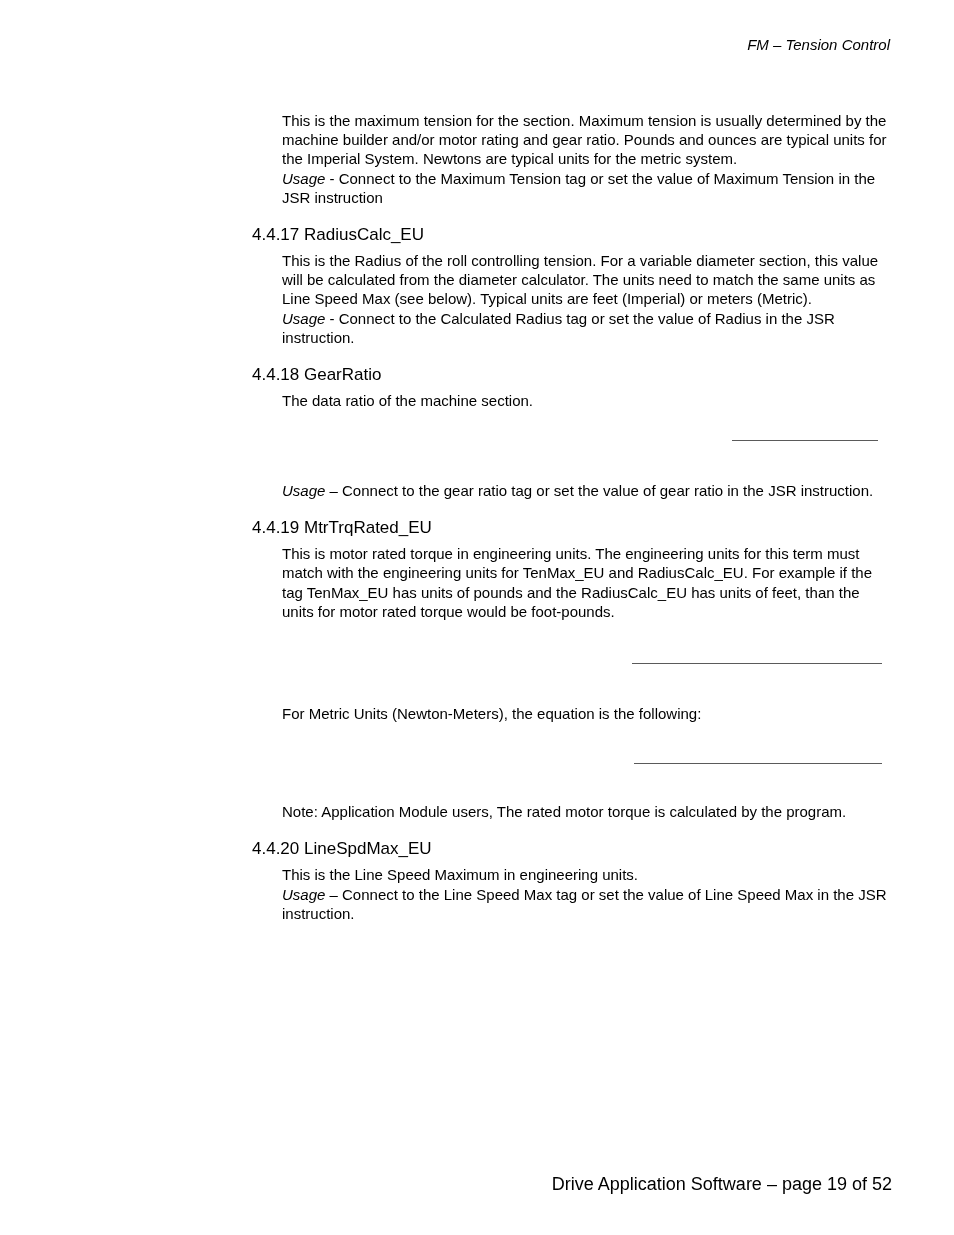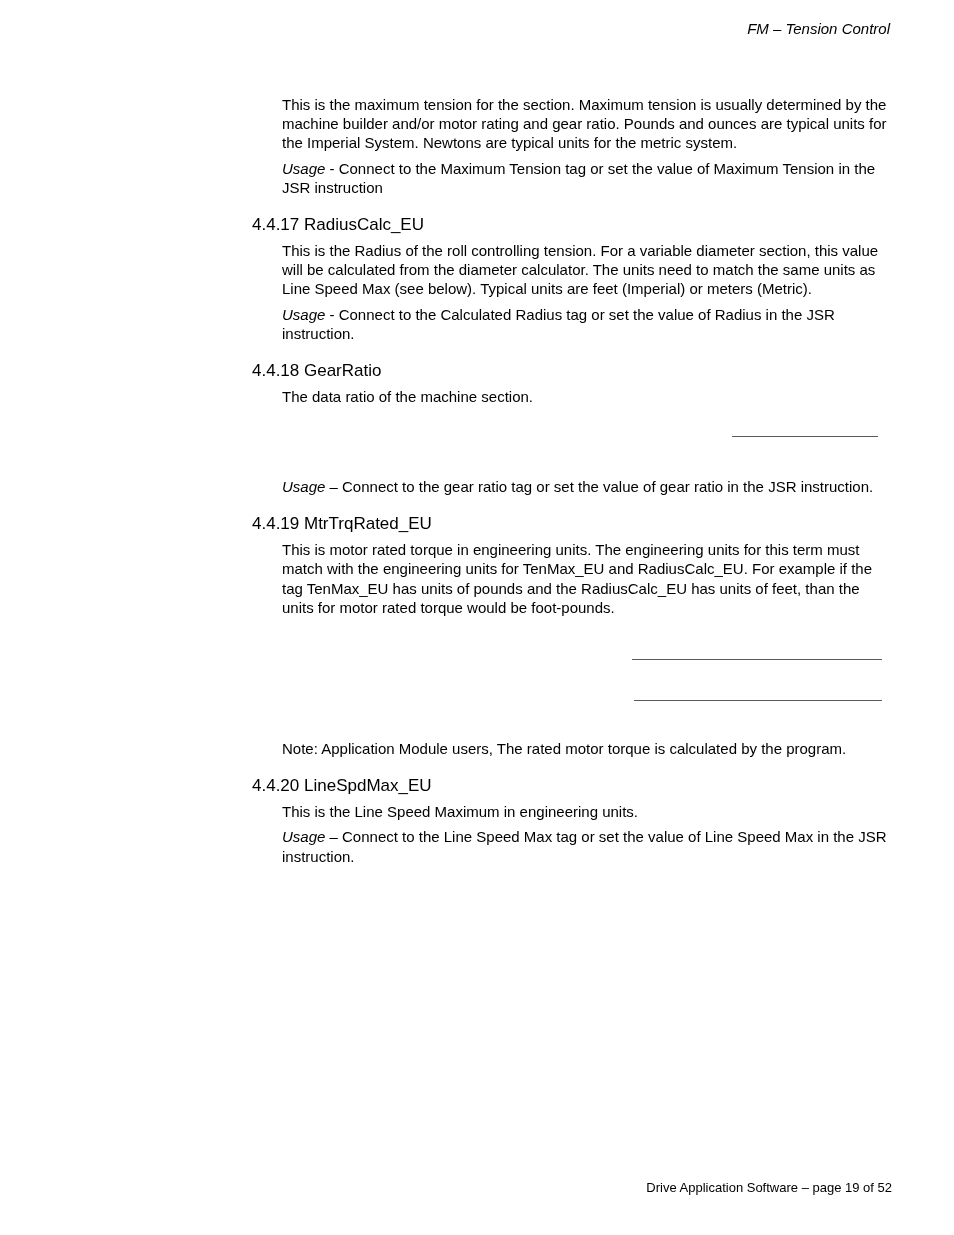--- a/index.html
+++ b/index.html
@@ -9,21 +9,21 @@
     }
     body {
       font-family: Arial, Helvetica, sans-serif;
       background: #ffffff;
       width: 954px;
       height: 1235px;
       position: relative;
       padding: 0;
     }
     .page {
-      padding: 20px 62px 52px 62px;
+      padding: 36px 62px 52px 62px;
     }
     .header-right {
       text-align: right;
       font-style: italic;
       font-size: 15px;
       margin-bottom: 58px;
       padding-right: 2px;
     }
     .section {
       margin-bottom: 18px;
@@ -34,21 +34,20 @@
       margin-left: 190px;
       margin-bottom: 6px;
     }
     .section-body {
       font-size: 15px;
       margin-left: 220px;
       line-height: 1.28;
     }
     .section-body p {
       margin-bottom: 0;
-      margin-top: 6px;
     }
     .usage-label {
       font-style: italic;
     }
     .divider {
       border-top: 1px solid #5a5a5a;
       width: 146px;
       margin: 30px auto 40px 450px;
     }
     .divider-long {
@@ -58,21 +57,21 @@
     }
     .divider-long2 {
       border-top: 1px solid #5a5a5a;
       width: 248px;
       margin: 40px 0 38px 352px;
     }
     .footer {
       position: absolute;
       bottom: 40px;
       right: 62px;
-      font-size: 13px;
+      font-size: 18px;
     }
   </style>
 </head>
 <body>
 
 <div class="page">
   <div class="header-right">FM – Tension Control</div>
 
   <div class="section">
     <div class="section-body">
@@ -96,20 +95,21 @@
       <div class="divider"></div>
       <p><span class="usage-label">Usage</span><span> – Connect to the gear ratio tag or set the value of gear ratio in the JSR instruction.</span></p>
     </div>
   </div>
 
   <div class="section">
     <div class="section-heading">4.4.19 MtrTrqRated_EU</div>
     <div class="section-body">
       <p><span>This is motor rated torque in engineering units.  The engineering units for this term must match with the engineering units for TenMax_EU and RadiusCalc_EU.  For example if the tag TenMax_EU has units of pounds and the RadiusCalc_EU has units of feet, than the units for motor rated torque would be foot-pounds.</span></p>
       <div class="divider-long"></div>
+      <p><span>For Metric Units (Newton-Meters), the equation is the following:</span></p>
       <div class="divider-long2"></div>
       <p><span>Note: Application Module users, The rated motor torque is calculated by the program.</span></p>
     </div>
   </div>
 
   <div class="section">
     <div class="section-heading">4.4.20  LineSpdMax_EU</div>
     <div class="section-body">
       <p><span>This is the Line Speed Maximum in engineering units.</span></p>
       <p><span class="usage-label">Usage</span><span> – Connect to the Line Speed Max tag or set the value of Line Speed Max in the JSR instruction.</span></p>

